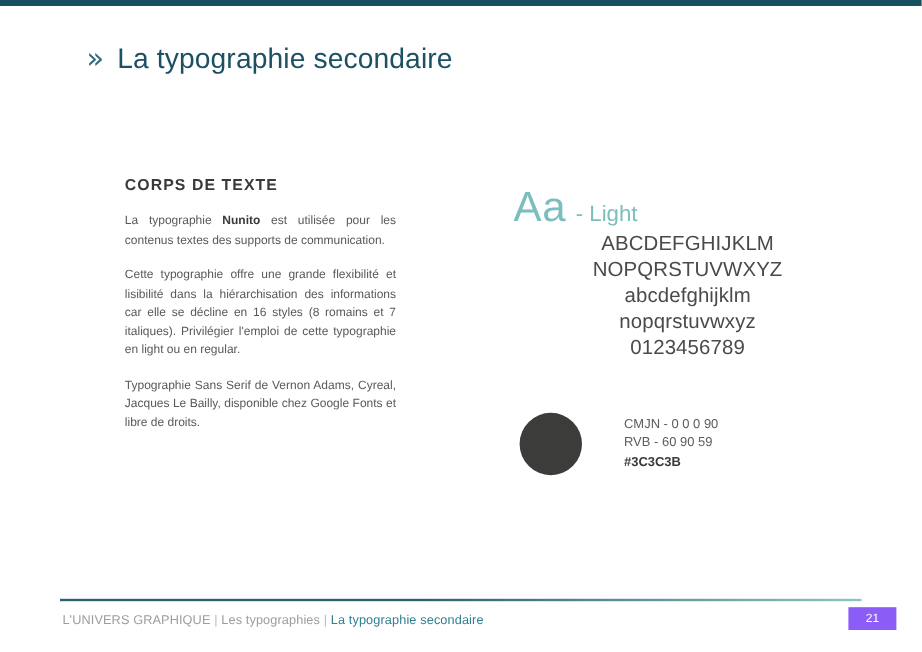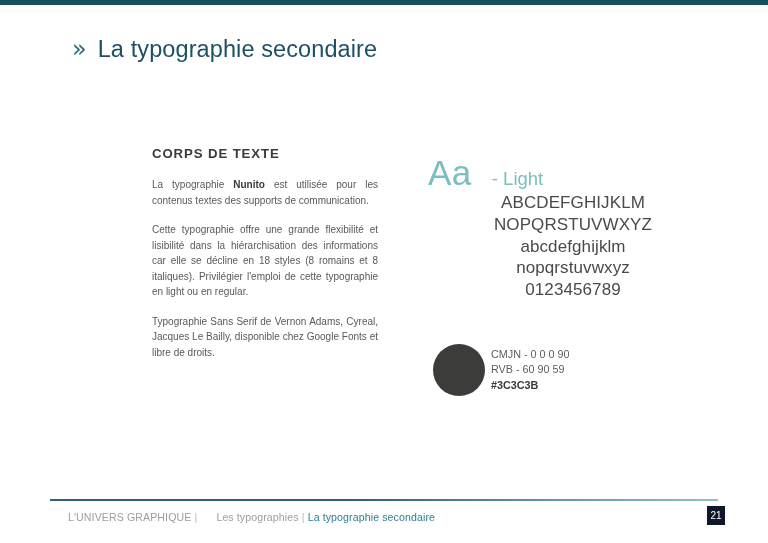--- a/index.html
+++ b/index.html
@@ -49,21 +49,20 @@
     letter-spacing: 0.1px;
     white-space: nowrap;
   }
 
   
   #left-col {
     position: absolute;
     left: 104px;
     top: 146px;
     width: 226px;
-    margin-left: 48px;
   }
   #corps-heading {
     font-size: 13.2px;
     font-weight: 700;
     color: #3a3a3a;
     letter-spacing: 0.9px;
     margin: 0 0 16px 0;
   }
   .body-para {
     font-size: 10px;
@@ -98,39 +97,38 @@
     color: #7cbdbd;
     font-weight: 300;
     line-height: 1;
     letter-spacing: 0.5px;
   }
   #specimen-weight {
     font-size: 18.5px;
     color: #7cbdbd;
     font-weight: 400;
     line-height: 1;
-    margin-left: 12px;
   }
   .glyph-line {
     font-size: 17px;
     line-height: 1.28;
     color: #4a4a4a;
     font-weight: 400;
     letter-spacing: 0.1px;
     white-space: nowrap;
   }
 
   
   #swatch-row {
     position: absolute;
     left: 433px;
     top: 344px;
     display: flex;
     align-items: center;
-    gap: 6px;
+    gap: 35px;
   }
   #swatch-circle {
     width: 52px;
     height: 52px;
     border-radius: 50%;
     background: #3C3C3B;
     flex: 0 0 auto;
   }
   #swatch-values {
     display: flex;
@@ -158,31 +156,31 @@
     background: linear-gradient(to right, #2c6272 0%, #2c6272 45%, #8fc4c4 100%);
   }
   #footer-text {
     position: absolute;
     left: 52px;
     top: 511px;
     font-size: 10.6px;
     white-space: nowrap;
     letter-spacing: 0.1px;
   }
-  .footer-muted { color: #9b9d9e; margin-left: 16px; }
+  .footer-muted { color: #9b9d9e; }
   .footer-sep { color: #b9bbbc; }
   .footer-current { color: #2e7f91; font-weight: 400; }
 
   #page-badge {
     position: absolute;
     left: 707px;
     top: 506px;
-    width: 18px;
+    width: 40px;
     height: 19px;
-    background: #0f172a;
+    background: #8b5cf6;
     color: #ffffff;
     font-size: 10px;
     display: flex;
     align-items: center;
     justify-content: center;
     font-weight: 400;
   }
 </style>
 </head>
 <body>
@@ -192,21 +190,21 @@
 <div id="title-row">
   <span id="chevron-icon">»</span>
   <span id="page-title">La typographie secondaire</span>
 </div>
 
 <div id="left-col">
   <div id="corps-heading">CORPS DE TEXTE</div>
 
   <p class="body-para"><span>La typographie </span><span class="bold-inline">Nunito</span><span> est utilisée pour les contenus textes des supports de communication.</span></p>
 
-  <p class="body-para">Cette typographie offre une grande flexibilité et lisibilité dans la hiérarchisation des informations car elle se décline en 18 styles (8 romains et 8 italiques). Privilégier l'emploi de cette typographie en light ou en regular.</p>
+  <p class="body-para">Cette typographie offre une grande flexibilité et lisibilité dans la hiérarchisation des informations car elle se décline en 16 styles (8 romains et 7 italiques). Privilégier l'emploi de cette typographie en light ou en regular.</p>
 
 
   <p class="body-para">Typographie Sans Serif de Vernon Adams, Cyreal, Jacques Le Bailly, disponible chez Google Fonts et libre de droits.</p>
 </div>
 
 <div id="right-col">
   <div id="specimen-head">
     <span id="specimen-aa">Aa</span>
     <span id="specimen-weight">- Light</span>
   </div>

